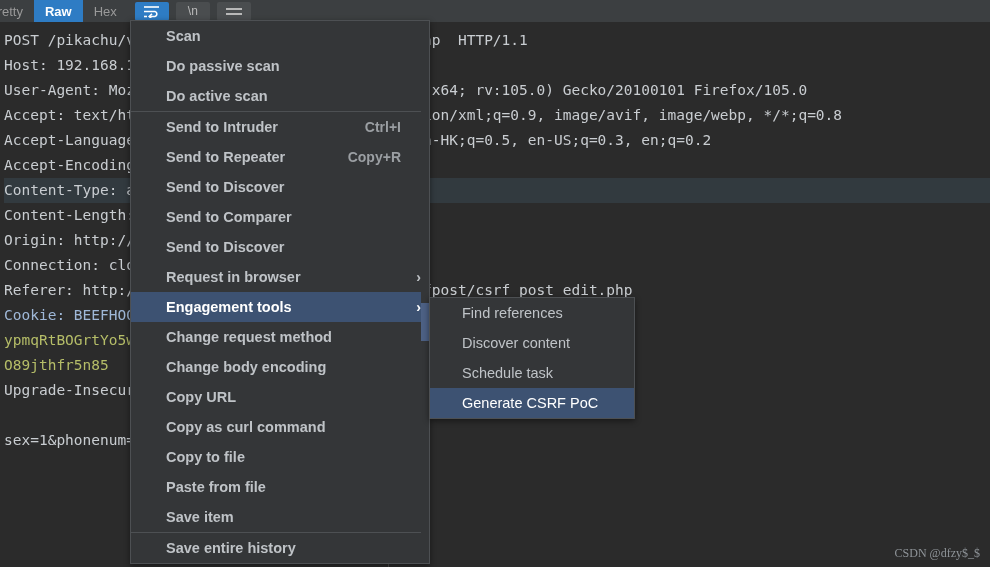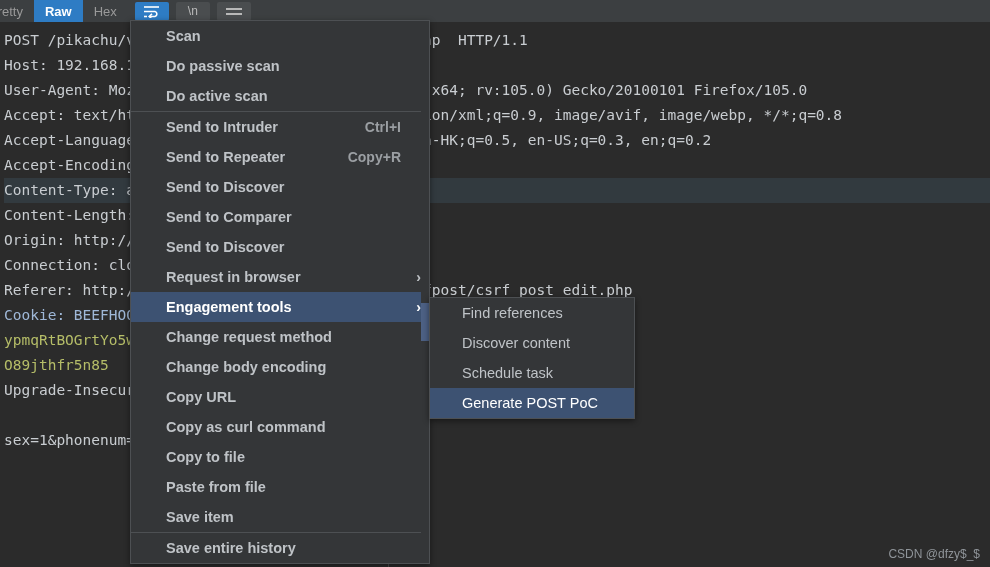--- a/index.html
+++ b/index.html
@@ -196,21 +196,21 @@
     color: #ffffff;
   }
 
   
   #watermark {
     position: absolute;
     right: 10px;
     bottom: 6px;
     font-size: 12px;
     color: #8f9499;
-    font-family: Liberation Sans, sans-serif;
+    font-family: Liberation Serif, serif;
     z-index: 60;
   }
 </style>
 </head>
 <body>
 
 <div id="toolbar">
   <div class="tab-group">
       <div class="tab">Pretty</div>
       <div class="tab active">Raw</div>
@@ -308,17 +308,17 @@
   <div id="menu-scrollbar">
     <div id="menu-scroll-thumb"></div>
   </div>
 </div>
 
 <div id="submenu">
   <div id="submenu-items">
       <div class="sub-item">Find references</div>
       <div class="sub-item">Discover content</div>
       <div class="sub-item">Schedule task</div>
-      <div class="sub-item selected">Generate POST PoC</div>
+      <div class="sub-item selected">Generate CSRF PoC</div>
     </div>
 </div>
 
 <div id="watermark">CSDN @dfzy$_$</div>
 
 </body></html>

